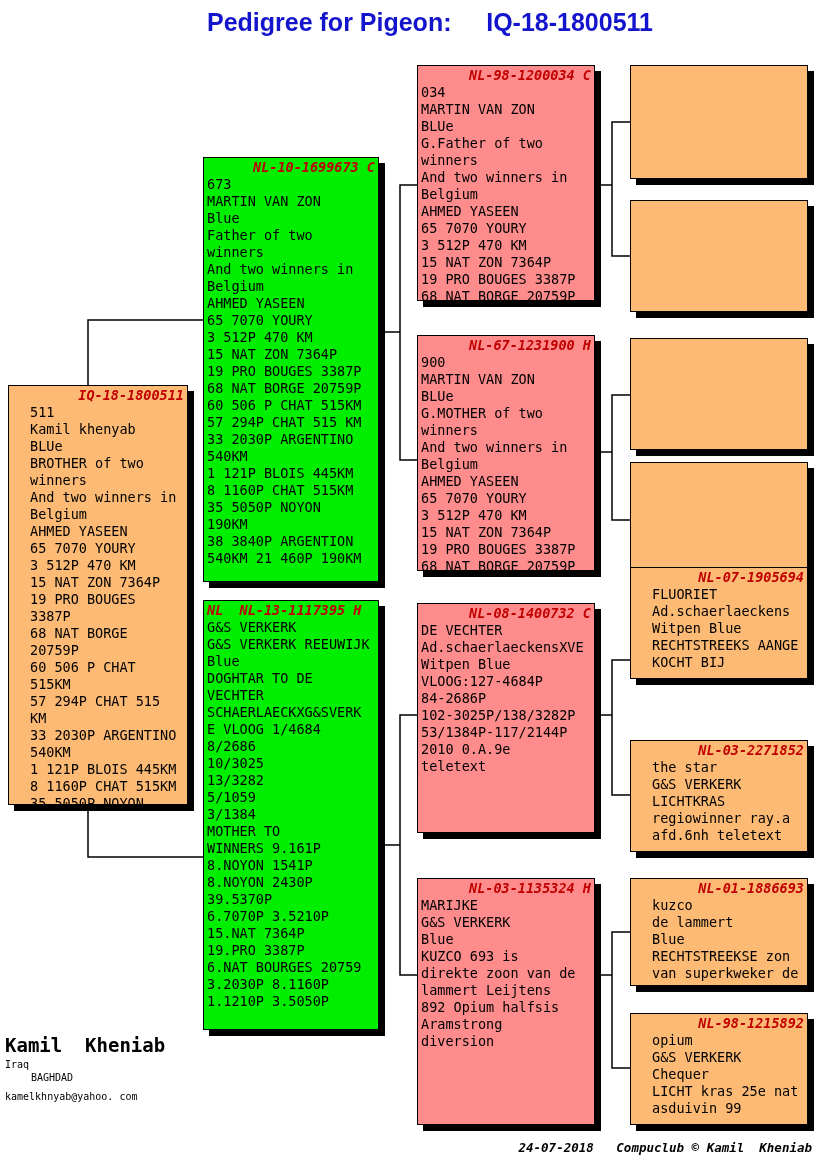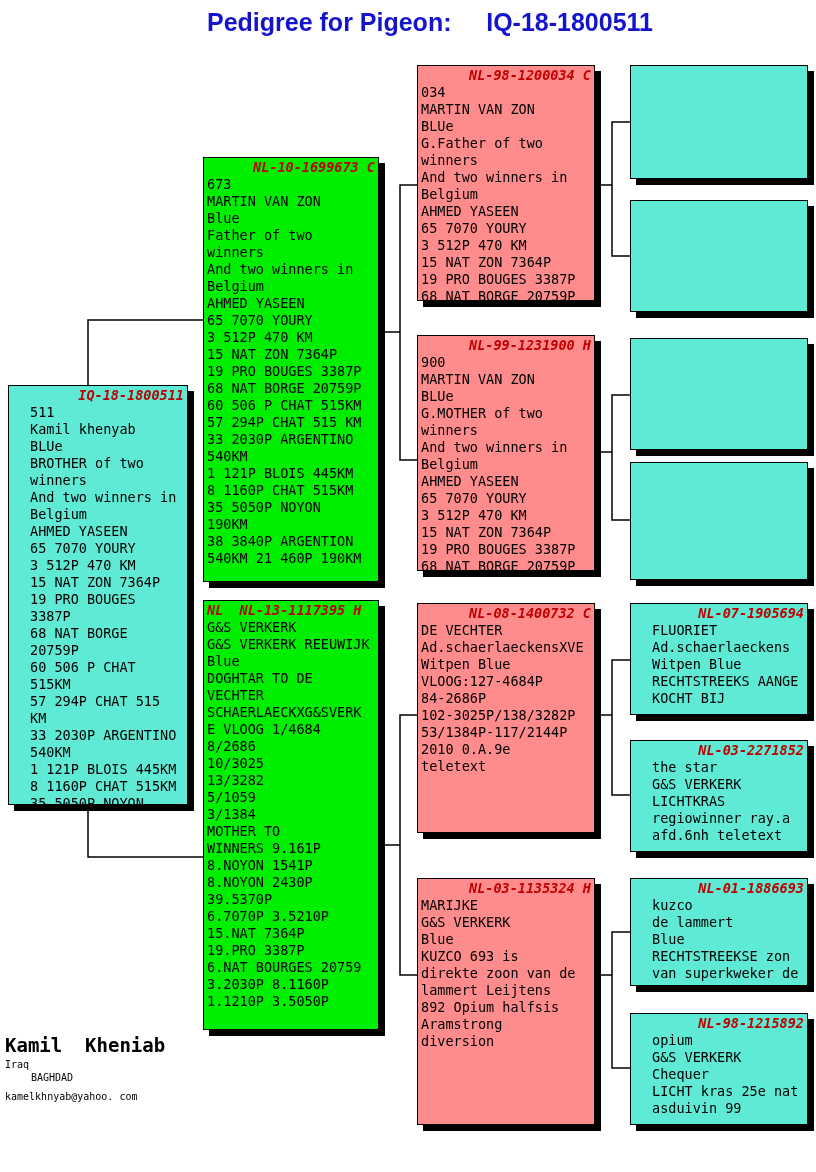--- a/index.html
+++ b/index.html
@@ -13,21 +13,21 @@
     font-family:"Liberation Sans","DejaVu Sans",sans-serif;
     font-weight:bold; font-size:25px; color:#1414cc; white-space:pre;
   }
   .connectors { position:absolute; left:0; top:0; pointer-events:none; }
   .box {
     position:absolute; border:1px solid #000; box-shadow:6px 6px 0 #000;
     padding:1px 3px; overflow:hidden;
   }
   .box.green { background:#00ee00; }
   .box.pink  { background:#ff8c8c; }
-  .box.white { background:#5eead4;padding-left:21px; }
+  .box.white { background:#fdba74;padding-left:21px; }
   .box-title {
     font-size:13.5px; line-height:17px; font-weight:bold; font-style:italic;
     color:#c00000; text-align:right; white-space:pre;
   }
   .box-title.title-left  { text-align:left; }
   .box-title.title-right { text-align:right; }
   .box-body {
     font-size:13.5px; line-height:17px; font-weight:normal; color:#000;
     white-space:pre-wrap;
   }
@@ -154,21 +154,21 @@
 Belgium
 AHMED YASEEN
 65 7070 YOURY
 3 512P 470 KM
 15 NAT ZON 7364P
 19 PRO BOUGES 3387P
 68 NAT BORGE 20759P</div>
   </div>
 
   <div class="box pink" style="left:417px; top:335px; width:178px; height:236px;">
-    <div class="box-title">NL-99-1231900 H</div>
+    <div class="box-title">NL-67-1231900 H</div>
     <div class="box-body">900
 MARTIN VAN ZON
 BLUe
 G.MOTHER of two
 winners
 And two winners in
 Belgium
 AHMED YASEEN
 65 7070 YOURY
 3 512P 470 KM
@@ -201,21 +201,21 @@
 892 Opium halfsis
 Aramstrong
 diversion</div>
   </div>
 
   <div class="box white" style="left:630px; top:65px; width:178px; height:114px;"></div>
   <div class="box white" style="left:630px; top:200px; width:178px; height:112px;"></div>
   <div class="box white" style="left:630px; top:338px; width:178px; height:112px;"></div>
   <div class="box white" style="left:630px; top:462px; width:178px; height:118px;"></div>
 
-  <div class="box white" style="left:630px; top:603px; width:178px; height:112px;">
+  <div class="box white" style="left:630px; top:567px; width:178px; height:112px;">
     <div class="box-title title-right">NL-07-1905694</div>
     <div class="box-body">FLUORIET
 Ad.schaerlaeckens
 Witpen Blue
 RECHTSTREEKS AANGE
 KOCHT BIJ</div>
   </div>
 
   <div class="box white" style="left:630px; top:740px; width:178px; height:112px;">
     <div class="box-title title-right">NL-03-2271852</div>
@@ -242,14 +242,15 @@
 Chequer
 LICHT kras 25e nat
 asduivin 99</div>
   </div>
 
   <div class="footer-name">Kamil  Kheniab</div>
   <div class="footer-line fl-0">Iraq</div>
   <div class="footer-line fl-1">BAGHDAD</div>
   <div class="footer-line fl-2">kamelkhnyab@yahoo. com</div>
 
+  <div class="credit">24-07-2018   Compuclub © Kamil  Kheniab</div>
 
 </div>
 
 </body></html>

